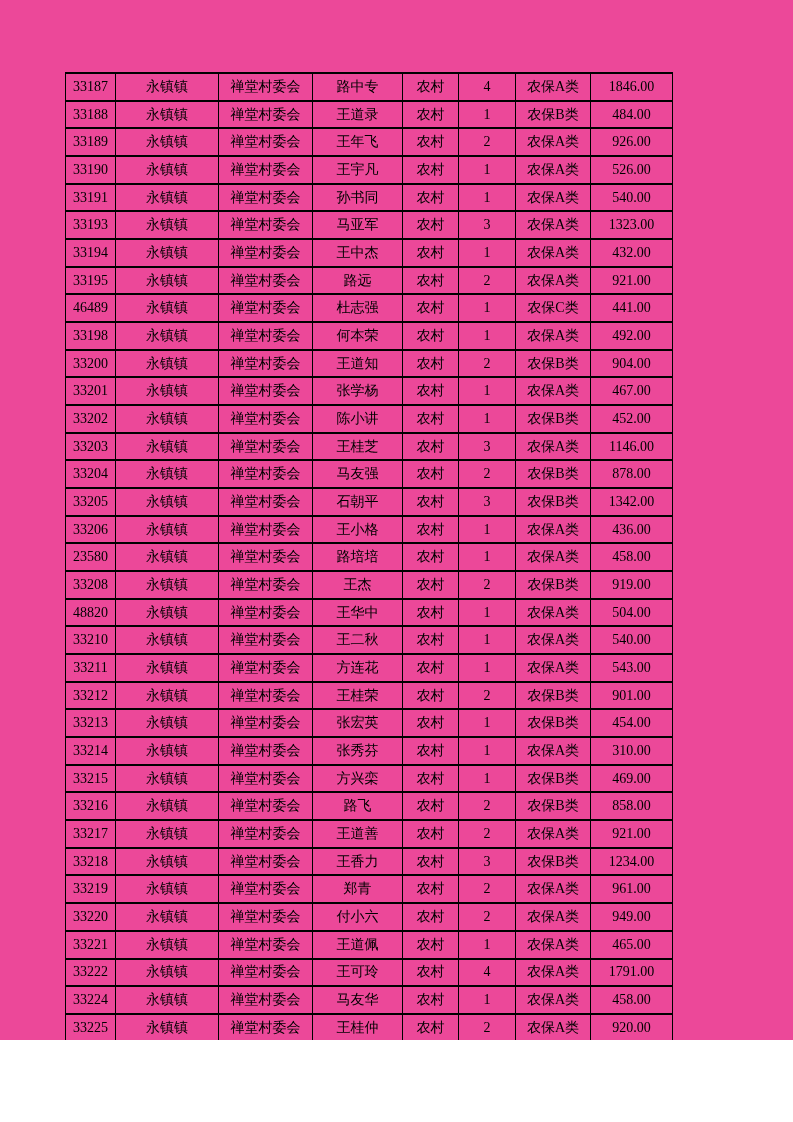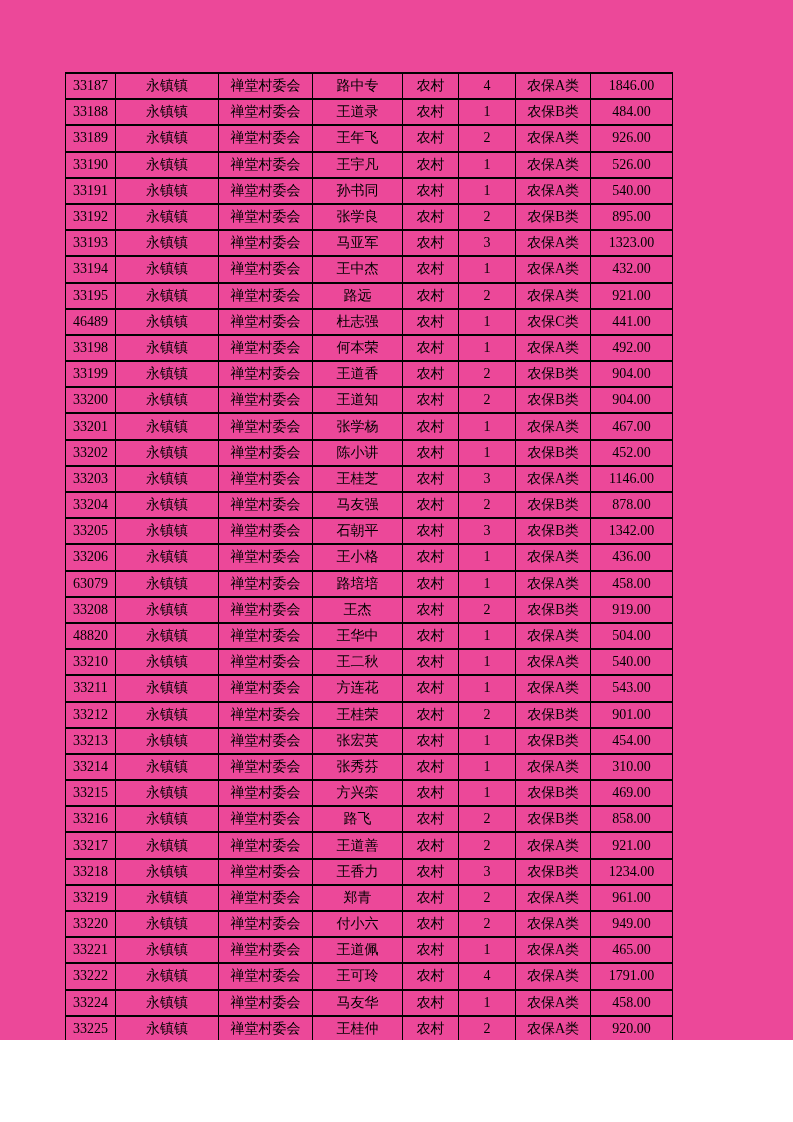--- a/index.html
+++ b/index.html
@@ -98,30 +98,20 @@
           <td>33191</td>
           <td>永镇镇</td>
           <td>禅堂村委会</td>
           <td>孙书同</td>
           <td>农村</td>
           <td>1</td>
           <td>农保A类</td>
           <td>540.00</td>
         </tr>
         <tr>
-          <td>33192</td>
-          <td>永镇镇</td>
-          <td>禅堂村委会</td>
-          <td>张学良</td>
-          <td>农村</td>
-          <td>2</td>
-          <td>农保B类</td>
-          <td>895.00</td>
-        </tr>
-        <tr>
           <td>33193</td>
           <td>永镇镇</td>
           <td>禅堂村委会</td>
           <td>马亚军</td>
           <td>农村</td>
           <td>3</td>
           <td>农保A类</td>
           <td>1323.00</td>
         </tr>
         <tr>
@@ -158,40 +148,30 @@
           <td>33198</td>
           <td>永镇镇</td>
           <td>禅堂村委会</td>
           <td>何本荣</td>
           <td>农村</td>
           <td>1</td>
           <td>农保A类</td>
           <td>492.00</td>
         </tr>
         <tr>
-          <td>33199</td>
-          <td>永镇镇</td>
-          <td>禅堂村委会</td>
-          <td>王道香</td>
+          <td>33200</td>
+          <td>永镇镇</td>
+          <td>禅堂村委会</td>
+          <td>王道知</td>
           <td>农村</td>
           <td>2</td>
           <td>农保B类</td>
           <td>904.00</td>
         </tr>
         <tr>
-          <td>33200</td>
-          <td>永镇镇</td>
-          <td>禅堂村委会</td>
-          <td>王道知</td>
-          <td>农村</td>
-          <td>2</td>
-          <td>农保B类</td>
-          <td>904.00</td>
-        </tr>
-        <tr>
           <td>33201</td>
           <td>永镇镇</td>
           <td>禅堂村委会</td>
           <td>张学杨</td>
           <td>农村</td>
           <td>1</td>
           <td>农保A类</td>
           <td>467.00</td>
         </tr>
         <tr>
@@ -238,21 +218,21 @@
           <td>33206</td>
           <td>永镇镇</td>
           <td>禅堂村委会</td>
           <td>王小格</td>
           <td>农村</td>
           <td>1</td>
           <td>农保A类</td>
           <td>436.00</td>
         </tr>
         <tr>
-          <td>63079</td>
+          <td>23580</td>
           <td>永镇镇</td>
           <td>禅堂村委会</td>
           <td>路培培</td>
           <td>农村</td>
           <td>1</td>
           <td>农保A类</td>
           <td>458.00</td>
         </tr>
         <tr>
           <td>33208</td>

